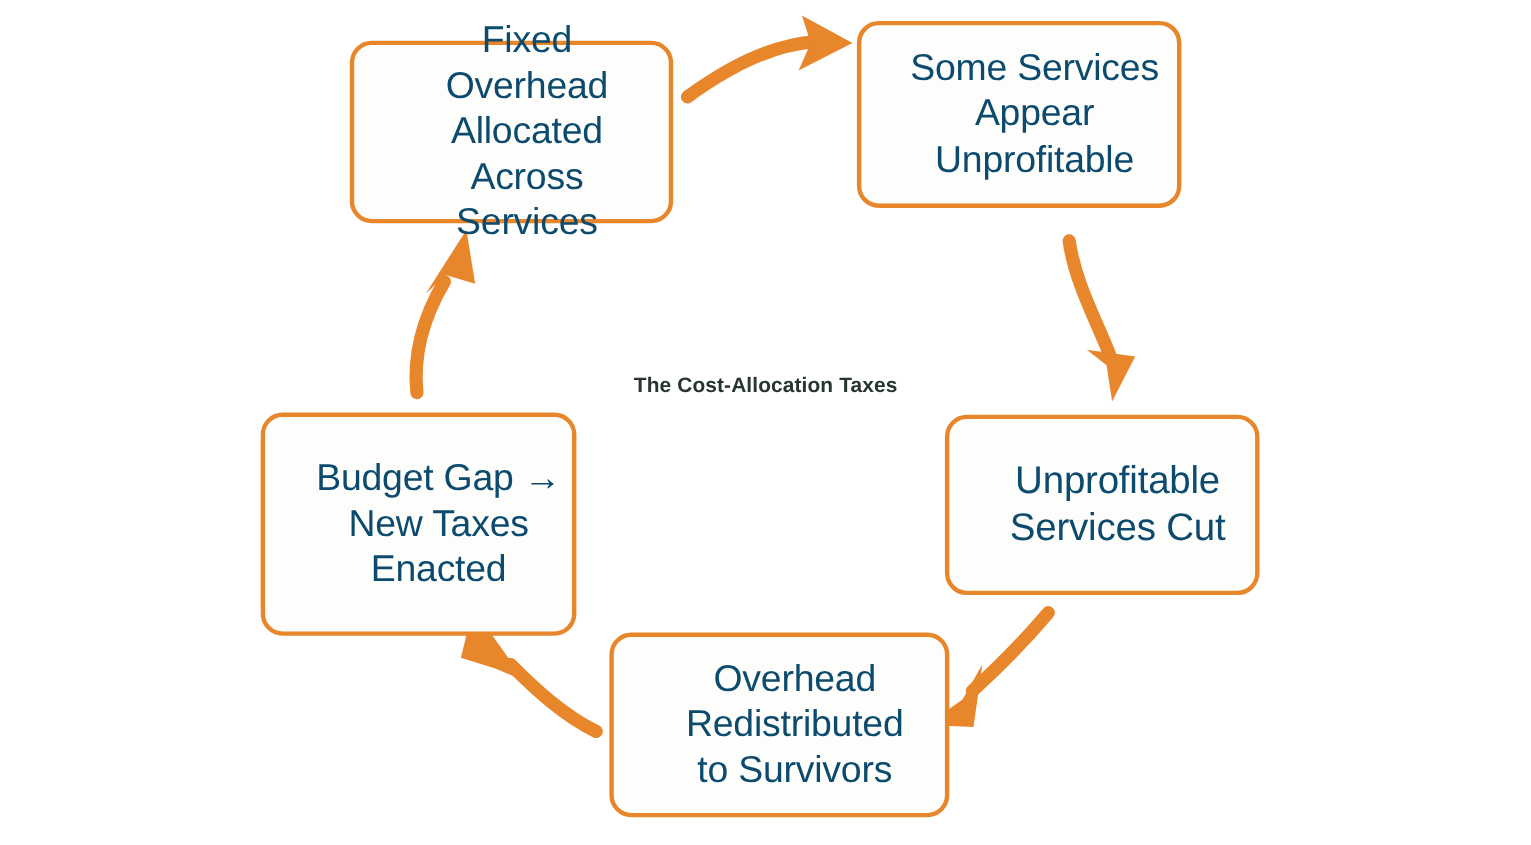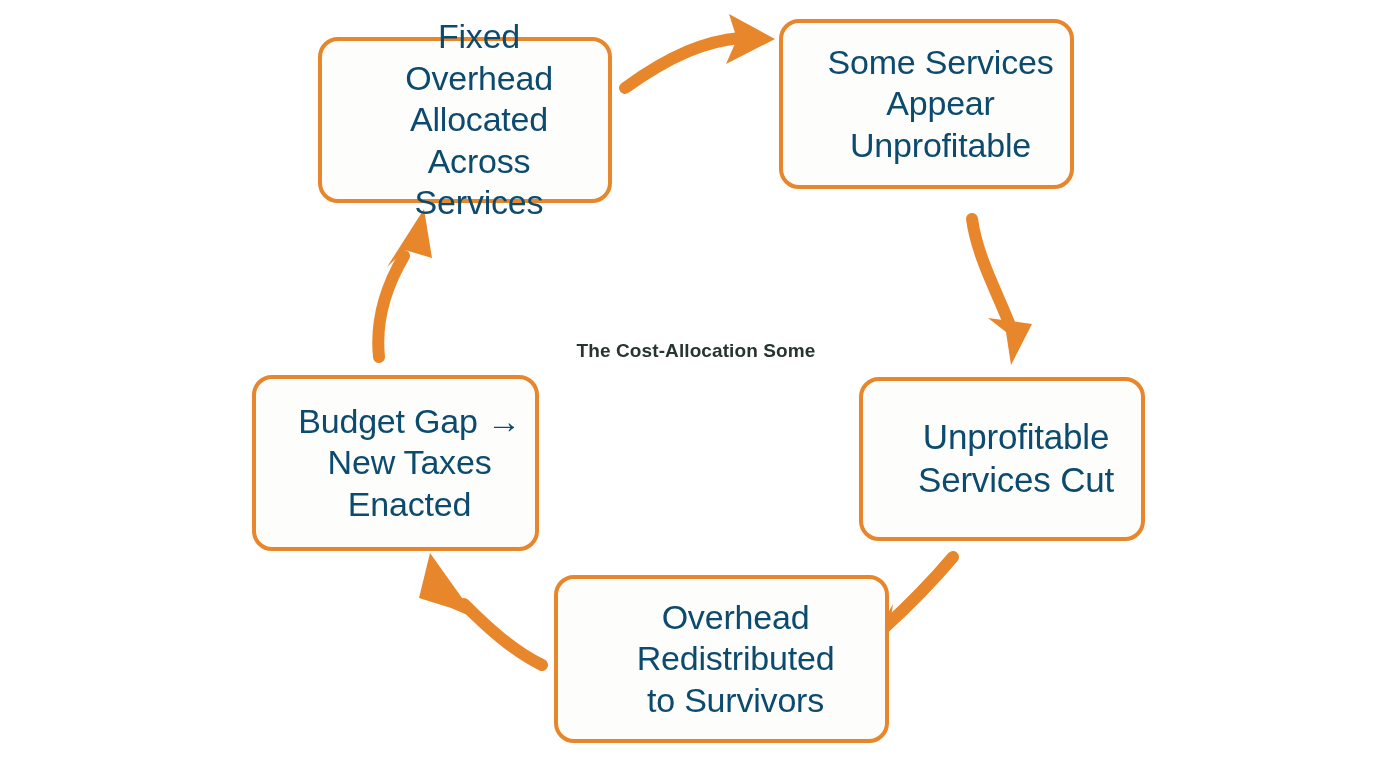--- a/index.html
+++ b/index.html
@@ -43,22 +43,22 @@
     line-height: 1.22;
     letter-spacing: -0.2px;
     padding: 0 10px;
     white-space: pre-line;
     margin-left: 28px;
   }
   
   #node-0 { left: 318px;  top: 37px;  width: 294px; height: 166px; }
   #node-1 { left: 779px;  top: 19px;  width: 295px; height: 170px; }
   #node-2 { left: 859px;  top: 377px; width: 286px; height: 164px; }
-  #node-3 { left: 554px;  top: 575px; width: 335px; height: 168px; }
-  #node-4 { left: 252px;  top: 375px; width: 287px; height: 176px; }
+  #node-3 { left: 554px;  top: 575px; width: 309px; height: 168px; }
+  #node-4 { left: 237px;  top: 375px; width: 287px; height: 203px; justify-content: flex-end; }
 
   #node-0 .node-label { font-size: 34px; }
   #node-1 .node-label { font-size: 34px; }
   #node-2 .node-label { font-size: 35px; }
   #node-3 .node-label { font-size: 34px; }
   #node-4 .node-label { font-size: 34px; }
 
   #center-caption {
     position: absolute;
     left: 496px;
@@ -132,15 +132,15 @@
 Redistributed
 to Survivors</span>
   </div>
 
   <div class="node" id="node-4">
     <span class="node-label">Budget Gap →
 New Taxes
 Enacted</span>
   </div>
 
-  <div id="center-caption">The Cost-Allocation Some</div>
+  <div id="center-caption">The Cost-Allocation Taxes</div>
 
 </div>
 
 </body></html>

